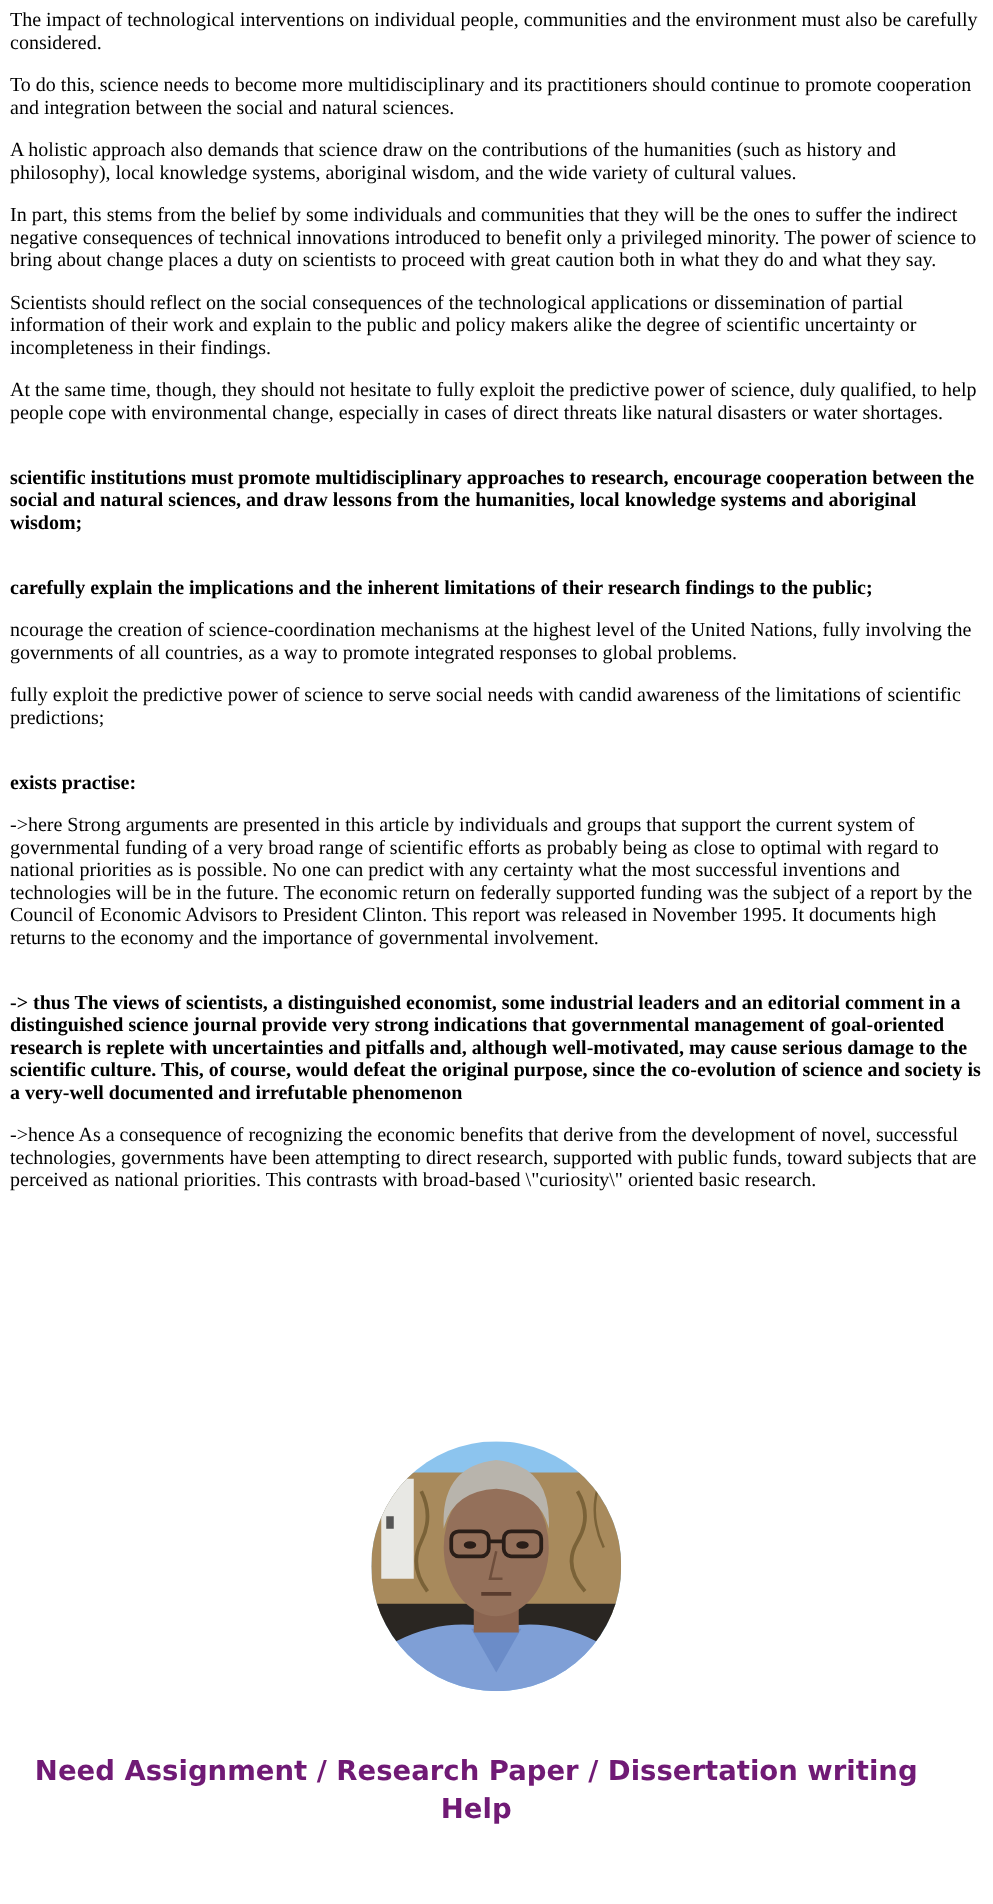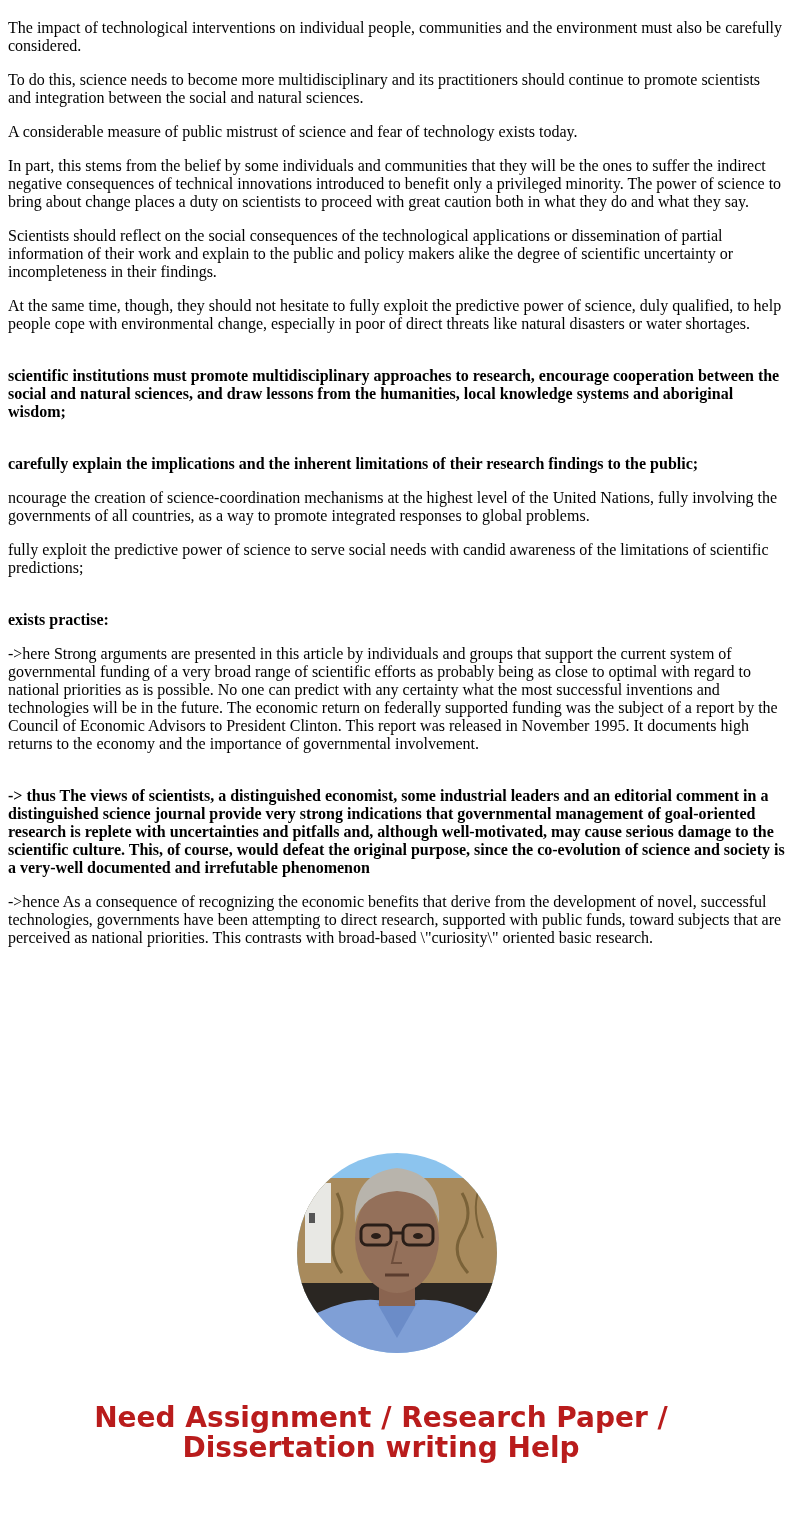--- a/index.html
+++ b/index.html
@@ -7,55 +7,55 @@
       width: 794px;
       min-height: 1523px;
       font-family: "Liberation Serif", "DejaVu Serif", serif;
       font-size: 16px;
       line-height: 18px;
       color: #000000;
       position: relative;
       overflow: hidden;
     }
     .content { padding: 8px 8px 0 8px; }
-    .content p { margin: 11px 0 16px 0; }
+    .content p { margin: 0 0 16px 0; }
     .content p.gap-before { margin-top: 34px; font-weight: bold; }
     .avatar-wrap {
       position: absolute;
       left: 297px;
       top: 1153px;
       width: 200px;
       height: 200px;
       border-radius: 50%;
       overflow: hidden;
     }
     .avatar-wrap svg { display: block; }
     .promo {
       position: absolute;
       left: 0;
       top: 1403px;
       width: 762px;
       text-align: center;
       font-family: "DejaVu Sans", sans-serif;
       font-weight: bold;
-      font-size: 28px;
+      font-size: 22px;
       line-height: 30px;
-      color: #b91c1c;
+      color: #701a75;
     }
   </style>
 </head>
 <body>
 
 <div class="content">
   <p>The impact of technological interventions on individual people, communities and the environment must also be carefully considered.</p>
-  <p>To do this, science needs to become more multidisciplinary and its practitioners should continue to promote scientists and integration between the social and natural sciences.</p>
-  <p>A considerable measure of public mistrust of science and fear of technology exists today.</p>
+  <p>To do this, science needs to become more multidisciplinary and its practitioners should continue to promote cooperation and integration between the social and natural sciences.</p>
+  <p>A holistic approach also demands that science draw on the contributions of the humanities (such as history and philosophy), local knowledge systems, aboriginal wisdom, and the wide variety of cultural values.</p>
   <p>In part, this stems from the belief by some individuals and communities that they will be the ones to suffer the indirect negative consequences of technical innovations introduced to benefit only a privileged minority. The power of science to bring about change places a duty on scientists to proceed with great caution both in what they do and what they say.</p>
   <p>Scientists should reflect on the social consequences of the technological applications or dissemination of partial information of their work and explain to the public and policy makers alike the degree of scientific uncertainty or incompleteness in their findings.</p>
-  <p>At the same time, though, they should not hesitate to fully exploit the predictive power of science, duly qualified, to help people cope with environmental change, especially in poor of direct threats like natural disasters or water shortages.</p>
+  <p>At the same time, though, they should not hesitate to fully exploit the predictive power of science, duly qualified, to help people cope with environmental change, especially in cases of direct threats like natural disasters or water shortages.</p>
   <p class="gap-before">scientific institutions must promote multidisciplinary approaches to research, encourage cooperation between the social and natural sciences, and draw lessons from the humanities, local knowledge systems and aboriginal wisdom;</p>
   <p class="gap-before">carefully explain the implications and the inherent limitations of their research findings to the public;</p>
   <p>ncourage the creation of science-coordination mechanisms at the highest level of the United Nations, fully involving the governments of all countries, as a way to promote integrated responses to global problems.</p>
   <p>fully exploit the predictive power of science to serve social needs with candid awareness of the limitations of scientific predictions;</p>
   <p class="gap-before">exists practise:</p>
   <p>-&gt;here Strong arguments are presented in this article by individuals and groups that support the current system of governmental funding of a very broad range of scientific efforts as probably being as close to optimal with regard to national priorities as is possible. No one can predict with any certainty what the most successful inventions and technologies will be in the future. The economic return on federally supported funding was the subject of a report by the Council of Economic Advisors to President Clinton. This report was released in November 1995. It documents high returns to the economy and the importance of governmental involvement.</p>
   <p class="gap-before">-&gt; thus The views of scientists, a distinguished economist, some industrial leaders and an editorial comment in a distinguished science journal provide very strong indications that governmental management of goal-oriented research is replete with uncertainties and pitfalls and, although well-motivated, may cause serious damage to the scientific culture. This, of course, would defeat the original purpose, since the co-evolution of science and society is a very-well documented and irrefutable phenomenon</p>
   <p>-&gt;hence As a consequence of recognizing the economic benefits that derive from the development of novel, successful technologies, governments have been attempting to direct research, supported with public funds, toward subjects that are perceived as national priorities. This contrasts with broad-based \"curiosity\" oriented basic research.</p>
 </div>
 

